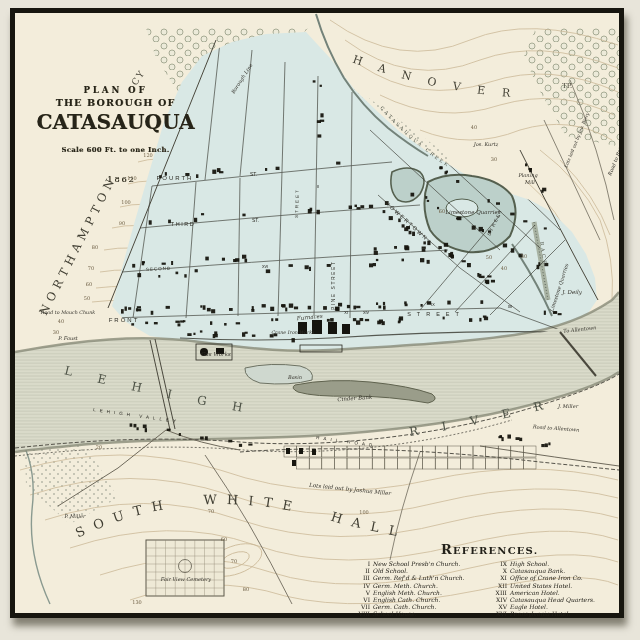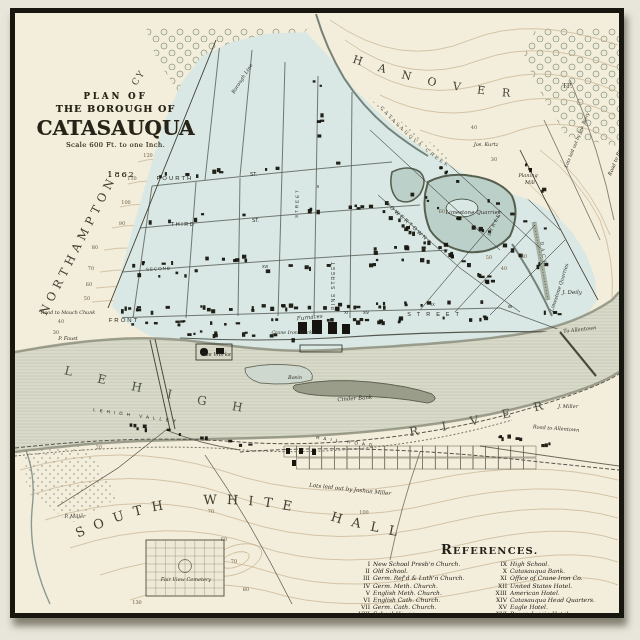--- a/index.html
+++ b/index.html
@@ -10,26 +10,26 @@
     box-shadow: inset 0 0 0 1.5px #f8f3e2, inset 0 0 14px rgba(120,100,60,.25),
                 3px 8px 7px rgba(50,45,30,.55);}
   svg{position:absolute;left:0;top:0;}
   svg text{fill:#2c2a21;}
   .twp{font-family:"DejaVu Serif",serif;fill:#413f33;}
   .wat{font-family:"DejaVu Serif",serif;fill:#4e5347;}
   .str{font-family:"Liberation Sans",sans-serif;fill:#2f2e27;}
   .plc{font-family:"DejaVu Serif",serif;font-style:italic;fill:#33312a;}
   .cnum{font-family:"DejaVu Serif",serif;fill:#6e5f45;}
   .bnum{font-family:"Liberation Sans",sans-serif;fill:#14130e;}
-  .title-block{position:absolute;left:18px;top:78px;width:165px;text-align:center;
+  .title-block{position:absolute;left:18px;top:72px;width:165px;text-align:center;
     color:#262419;text-shadow:.4px .4px 0 #948e78;}
   .tb1{font-size:8.5px;letter-spacing:3px;font-weight:bold;}
   .tb2{font-size:9.5px;letter-spacing:1.2px;font-weight:bold;margin-top:2px;}
   .tb3{font-size:21px;font-weight:bold;letter-spacing:0;margin-top:1px;transform:scaleX(.96);}
-  .tb4{font-size:6.8px;margin-top:1px;letter-spacing:.4px;}
+  .tb4{font-size:6.8px;margin-top:12px;letter-spacing:.4px;font-weight:bold;}
   .tb5{font-size:8px;letter-spacing:2px;margin-top:21px;margin-left:12px;}
   .references{position:absolute;left:340px;top:529px;width:288px;color:#23211a;}
   .ref-title{font-size:10px;letter-spacing:1.2px;padding-left:86px;font-weight:bold;}
   .ref-title::first-letter{font-size:13px;}
   .ref-cols{position:relative;margin-top:3px;}
   .col{position:absolute;top:0;}
   .col-l{left:0;}
   .col-r{left:137px;}
   .ref-row{display:flex;line-height:7.2px;}
   .rn{width:15px;text-align:right;margin-right:3px;font-size:6px;font-style:normal;}

